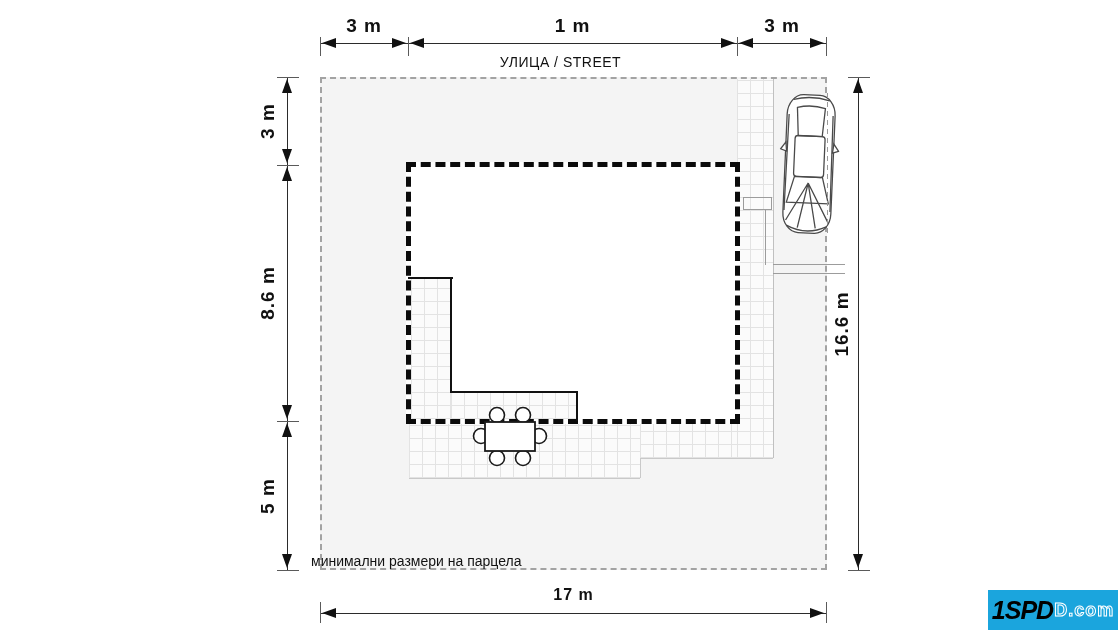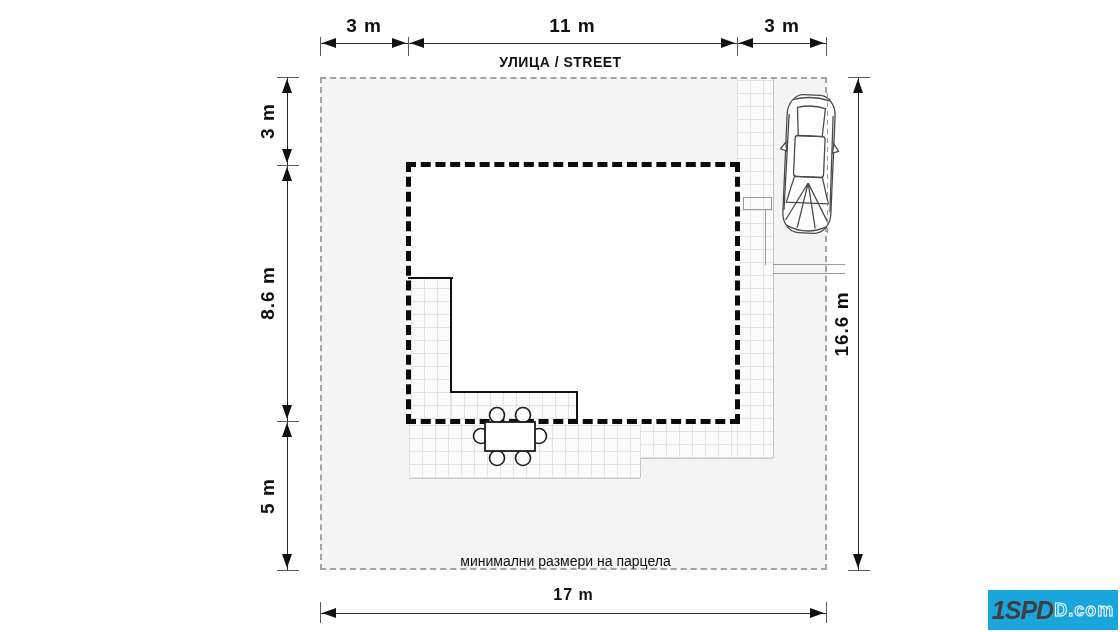--- a/index.html
+++ b/index.html
@@ -39,34 +39,34 @@
   .arr.r{border-left:14px solid #111;border-right:none;}
   .arr.u{border-bottom:14px solid #111;border-top:none;}
   .arr.d{border-top:14px solid #111;border-bottom:none;}
   .dim-label{
     font-weight:bold;font-size:19px;text-align:center;z-index:10;
     letter-spacing:1px;white-space:nowrap;
   }
   .rot-box{display:flex;align-items:center;justify-content:center;z-index:10;}
   .rot-box span{transform:rotate(-90deg);white-space:nowrap;font-weight:bold;font-size:19px;letter-spacing:1px;}
   .street-label{font-size:14px;text-align:center;z-index:10;letter-spacing:.5px;}
-  .caption{font-size:14px;text-align:center;z-index:10;white-space:nowrap;}
+  .caption{font-size:14px;z-index:10;white-space:nowrap;}
   .big-label{font-weight:bold;font-size:16px;text-align:center;z-index:10;letter-spacing:1px;}
   .svg-obj{z-index:7;}
   .boundary-over{
     width:1px;z-index:8;
     background-image:repeating-linear-gradient(180deg,#9a9a9a 0 5px,transparent 5px 9px);
   }
   
   .logo{
     left:988px;top:590px;width:130px;height:40px;background:#1ba5dd;z-index:11;
     display:flex;align-items:center;justify-content:center;cursor:pointer;
   }
   .logo .brand{
-    color:#404040;font-weight:bold;font-style:italic;font-size:25px;letter-spacing:-1px;
+    color:#000000;font-weight:bold;font-style:italic;font-size:25px;letter-spacing:-1px;
   }
   .logo .suffix{
     color:transparent;-webkit-text-stroke:1px #ffffff;font-size:18px;font-weight:bold;
     letter-spacing:1px;margin-left:1px;
   }
 </style>
 </head>
 <body>
 
 <div class="canvas">
@@ -126,24 +126,24 @@
   <div class="abs tick" style="left:408px;top:37px;width:1px;height:19px;"></div>
   <div class="abs tick" style="left:737px;top:37px;width:1px;height:19px;"></div>
   <div class="abs tick" style="left:826px;top:37px;width:1px;height:19px;"></div>
   <div class="abs arr l" style="left:322px;top:38px;"></div>
   <div class="abs arr r" style="left:392px;top:38px;"></div>
   <div class="abs arr l" style="left:410px;top:38px;"></div>
   <div class="abs arr r" style="left:721px;top:38px;"></div>
   <div class="abs arr l" style="left:739px;top:38px;"></div>
   <div class="abs arr r" style="left:810px;top:38px;"></div>
   <div class="abs dim-label" style="left:320px;top:15px;width:88px;">3 m</div>
-  <div class="abs dim-label" style="left:408px;top:15px;width:329px;">11 m</div>
+  <div class="abs dim-label" style="left:408px;top:15px;width:329px;">1 m</div>
   <div class="abs dim-label" style="left:737px;top:15px;width:90px;">3 m</div>
 
-  <div class="abs street-label" style="left:396px;top:54px;width:329px;font-weight:bold;">УЛИЦА / STREET</div>
+  <div class="abs street-label" style="left:396px;top:54px;width:329px;">УЛИЦА / STREET</div>
 
   <div class="abs dim-line" style="left:287px;top:77px;width:1px;height:493px;"></div>
   <div class="abs tick" style="left:277px;top:77px;width:22px;height:1px;"></div>
   <div class="abs tick" style="left:277px;top:165px;width:22px;height:1px;"></div>
   <div class="abs tick" style="left:277px;top:421px;width:22px;height:1px;"></div>
   <div class="abs tick" style="left:277px;top:570px;width:22px;height:1px;"></div>
   <div class="abs arr u" style="left:282px;top:79px;"></div>
   <div class="abs arr d" style="left:282px;top:149px;"></div>
   <div class="abs arr u" style="left:282px;top:167px;"></div>
   <div class="abs arr d" style="left:282px;top:405px;"></div>

